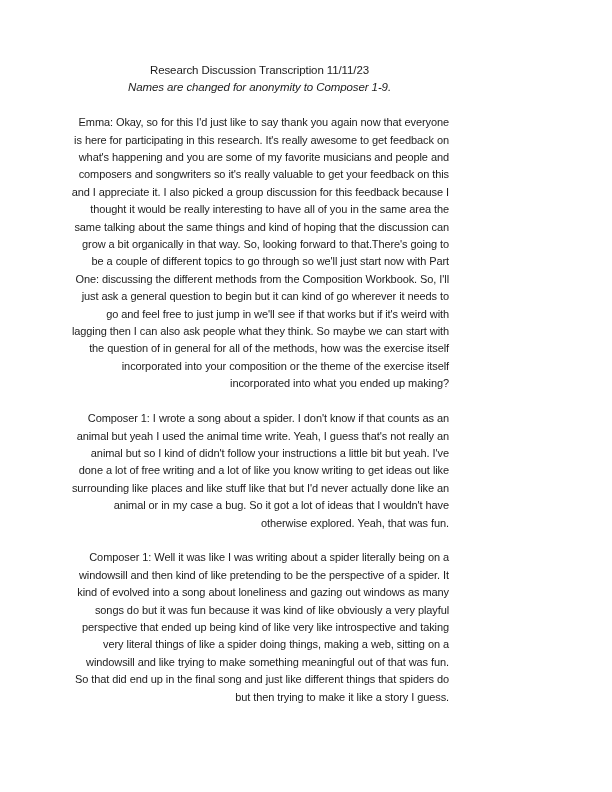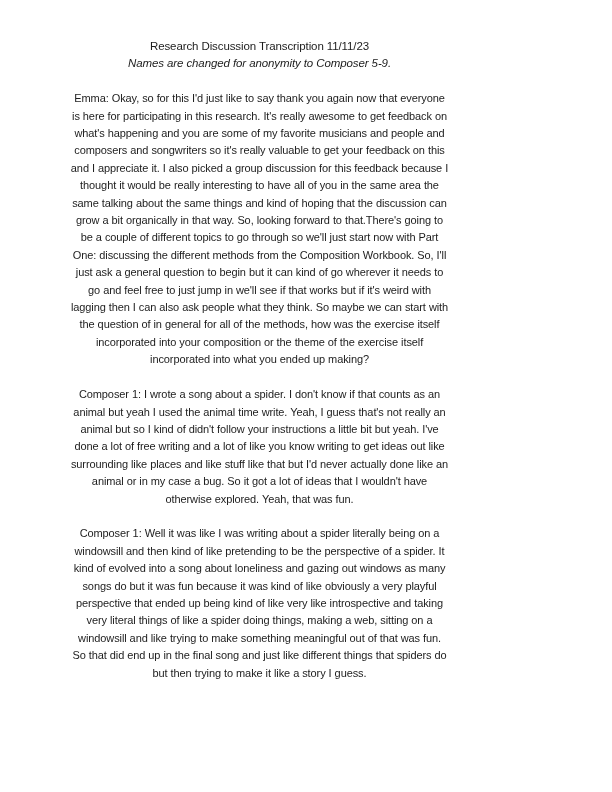--- a/index.html
+++ b/index.html
@@ -11,21 +11,21 @@
     height: 792px;
     background: #ffffff;
     overflow: hidden;
     font-family: "Liberation Sans", sans-serif;
     color: #1c1c1c;
   }
   .page {
     box-sizing: border-box;
     width: 516px;
     height: 792px;
-    padding: 38px 67px 40px 70px;
+    padding: 62px 67px 40px 70px;
     background: #ffffff;
   }
   .doc-title {
     margin: 0;
     text-align: center;
     font-size: 11.5px;
     font-weight: 400;
     line-height: 17.4px;
     letter-spacing: -0.1px;
   }
@@ -36,26 +36,26 @@
     font-weight: 400;
     font-style: italic;
     line-height: 17.4px;
     letter-spacing: -0.1px;
   }
   .para {
     margin: 0 0 17.4px 0;
     font-size: 11px;
     line-height: 17.4px;
     letter-spacing: -0.1px;
-    text-align: center;
+    text-align: right;
     word-spacing: 0.1px;
   }
 </style>
 </head>
 <body>
 
 <div class="page">
   <p class="doc-title">Research Discussion Transcription 11/11/23</p>
-  <p class="doc-subtitle">Names are changed for anonymity to Composer 5-9.</p>
+  <p class="doc-subtitle">Names are changed for anonymity to Composer 1-9.</p>
   <p class="para">Emma: Okay, so for this I'd just like to say thank you again now that everyone is here for participating in this research. It's really awesome to get feedback on what's happening and you are some of my favorite musicians and people and composers and songwriters so it's really valuable to get your feedback on this and I appreciate it. I also picked a group discussion for this feedback because I thought it would be really interesting to have all of you in the same area the same talking about the same things and kind of hoping that the discussion can grow a bit organically in that way. So, looking forward to that.There's going to be a couple of different topics to go through so we'll just start now with Part One: discussing the different methods from the Composition Workbook. So, I'll just ask a general question to begin but it can kind of go wherever it needs to go and feel free to just jump in we'll see if that works but if it's weird with lagging then I can also ask people what they think. So maybe we can start with the question of in general for all of the methods, how was the exercise itself incorporated into your composition or the theme of the exercise itself incorporated into what you ended up making?</p>
   <p class="para">Composer 1: I wrote a song about a spider. I don't know if that counts as an animal but yeah I used the animal time write. Yeah, I guess that's not really an animal but so I kind of didn't follow your instructions a little bit but yeah. I've done a lot of free writing and a lot of like you know writing to get ideas out like surrounding like places and like stuff like that but I'd never actually done like an animal or in my case a bug. So it got a lot of ideas that I wouldn't have otherwise explored. Yeah, that was fun.</p>
   <p class="para">Composer 1: Well it was like I was writing about a spider literally being on a windowsill and then kind of like pretending to be the perspective of a spider. It kind of evolved into a song about loneliness and gazing out windows as many songs do but it was fun because it was kind of like obviously a very playful perspective that ended up being kind of like very like introspective and taking very literal things of like a spider doing things, making a web, sitting on a windowsill and like trying to make something meaningful out of that was fun. So that did end up in the final song and just like different things that spiders do but then trying to make it like a story I guess.</p>
 </div>
 
 </body></html>

